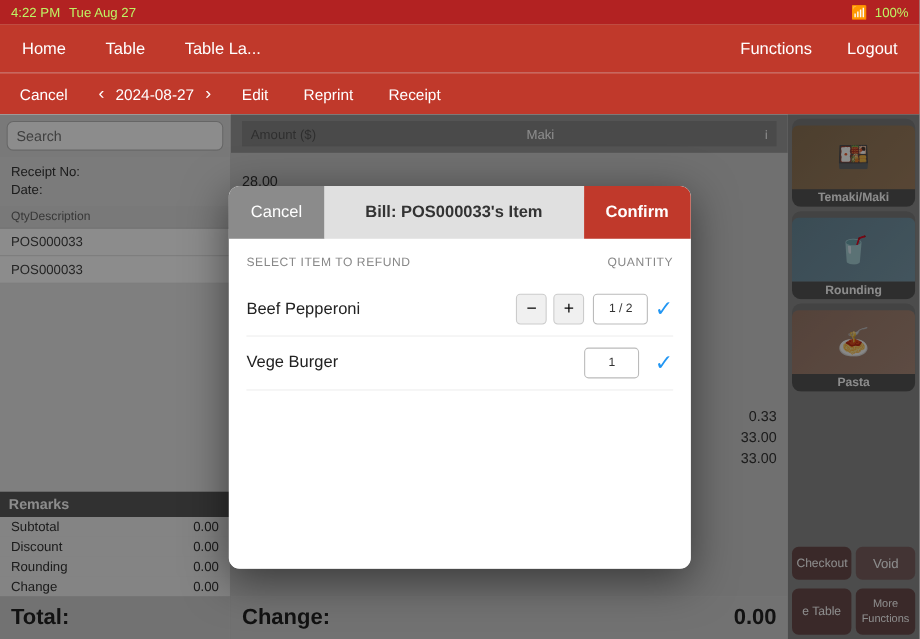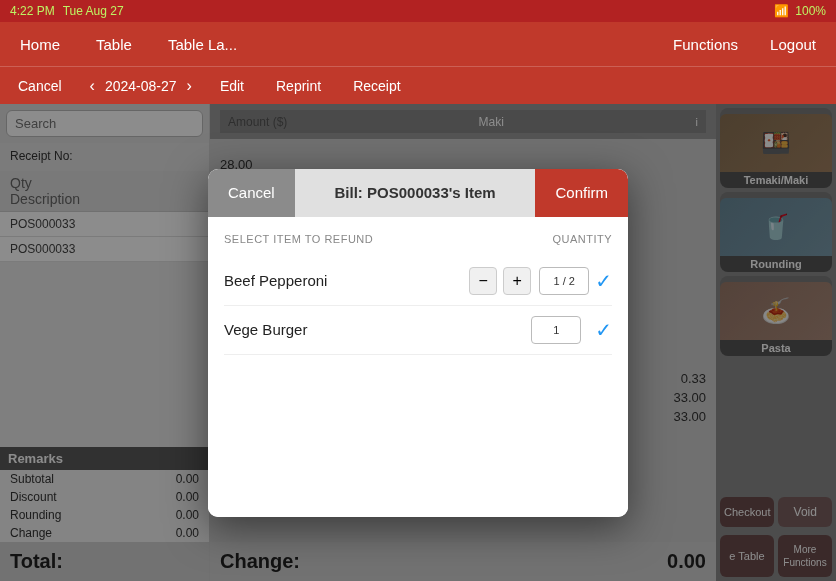--- a/index.html
+++ b/index.html
@@ -113,25 +113,24 @@
       background: #e0e0e0;
     }
     .receipt-info-row {
       display: flex;
       justify-content: space-between;
       margin-bottom: 2px;
     }
     .col-headers {
       display: flex;
       padding: 4px 10px;
-      font-size: 14px;
+      font-size: 11px;
       color: #666;
       border-bottom: 1px solid #ccc;
       background: #ddd;
-      flex-direction: column;
     }
     .pos-row {
       padding: 5px 10px;
       font-size: 12px;
       color: #444;
       border-bottom: 1px solid #e0e0e0;
       background: white;
     }
     .remarks-section {
       margin-top: auto;
@@ -303,21 +302,21 @@
       align-items: center;
       justify-content: center;
     }
     .modal-confirm-btn {
       background: #c0392b;
       color: white;
       border: none;
       height: 100%;
       padding: 0 20px;
       font-size: 15px;
-      font-weight: 400;
+      font-weight: 700;
       cursor: pointer;
       border-radius: 0 10px 0 0;
       text-align: center;
     }
     .modal-body {
       padding: 16px;
       background: white;
       min-height: 300px;
     }
     .modal-col-headers {
@@ -425,20 +424,23 @@
 
 <div class="main-content">
 
   <div class="left-panel">
     <div class="search-bar">
       <input class="search-input" type="text" placeholder="Search" style="">
     </div>
     <div class="receipt-info">
       <div class="receipt-info-row">
         <span>Receipt No:</span>
+      </div>
+      <div class="receipt-info-row">
+        <span>Date:</span>
       </div>
     </div>
     <div class="col-headers">
       <span>Qty</span>
       <span>Description</span>
     </div>
     <div class="pos-row">
       <span>POS000033</span>
     </div>
     <div class="pos-row">

